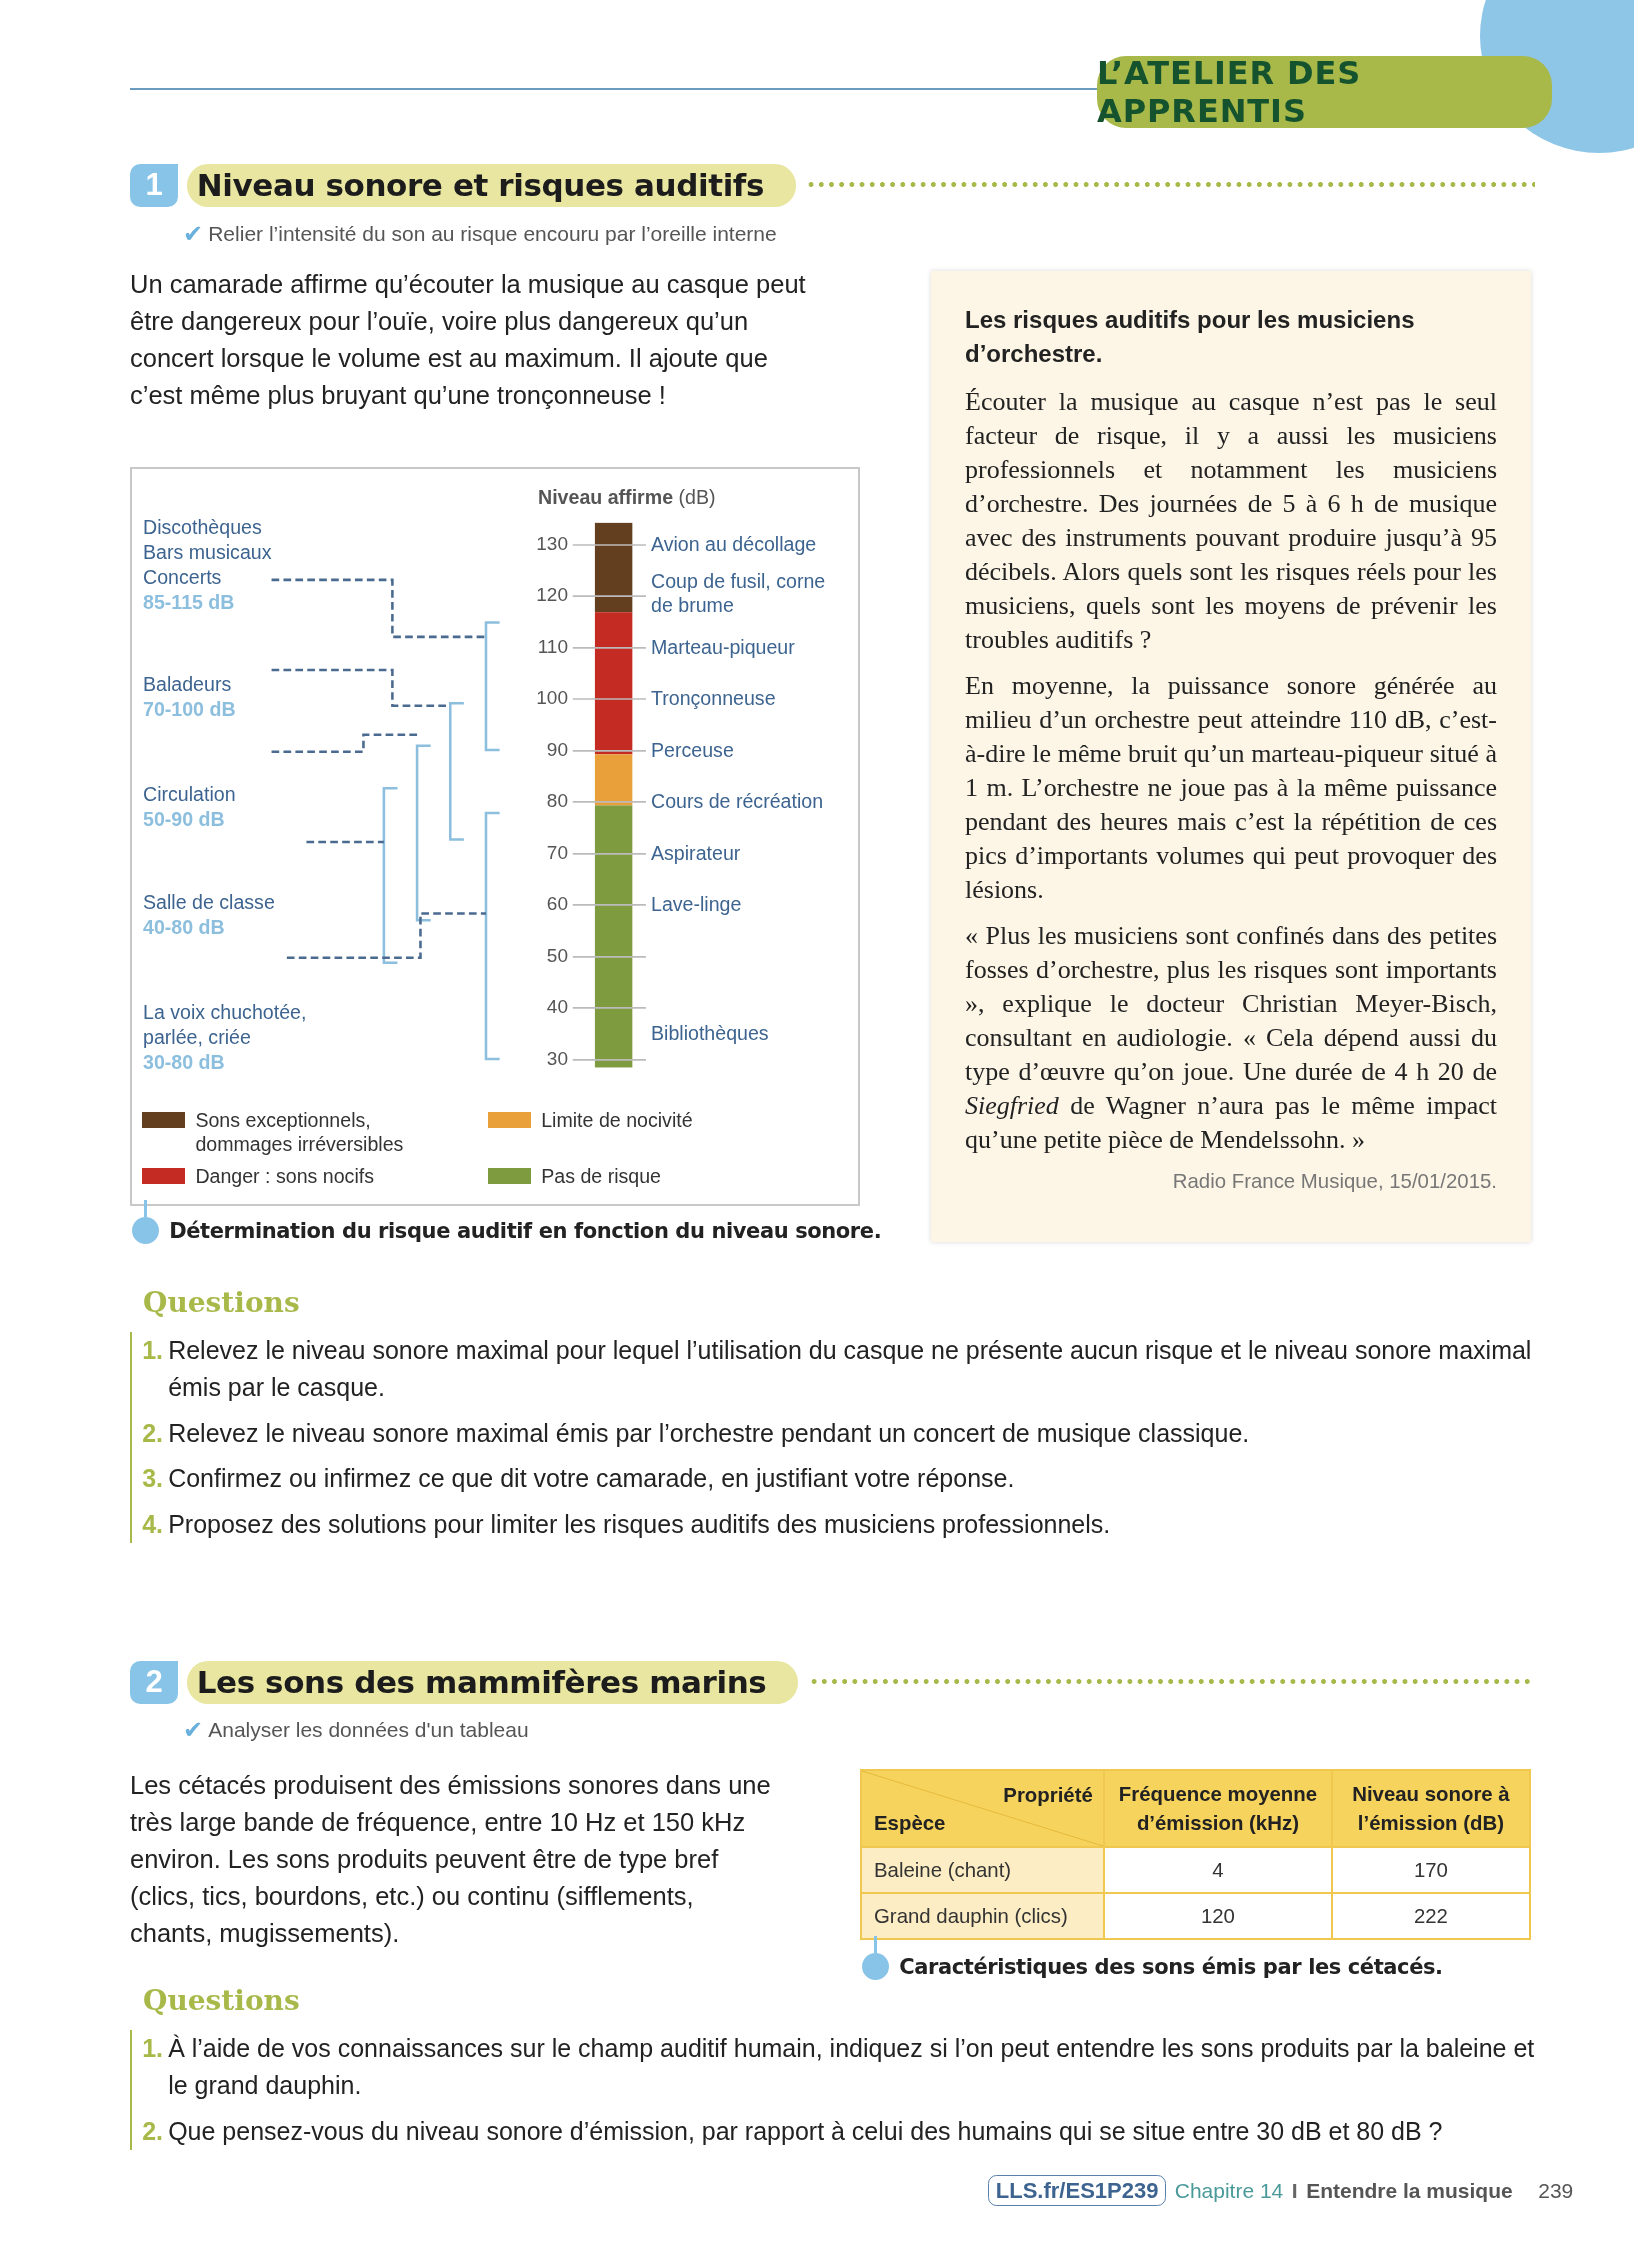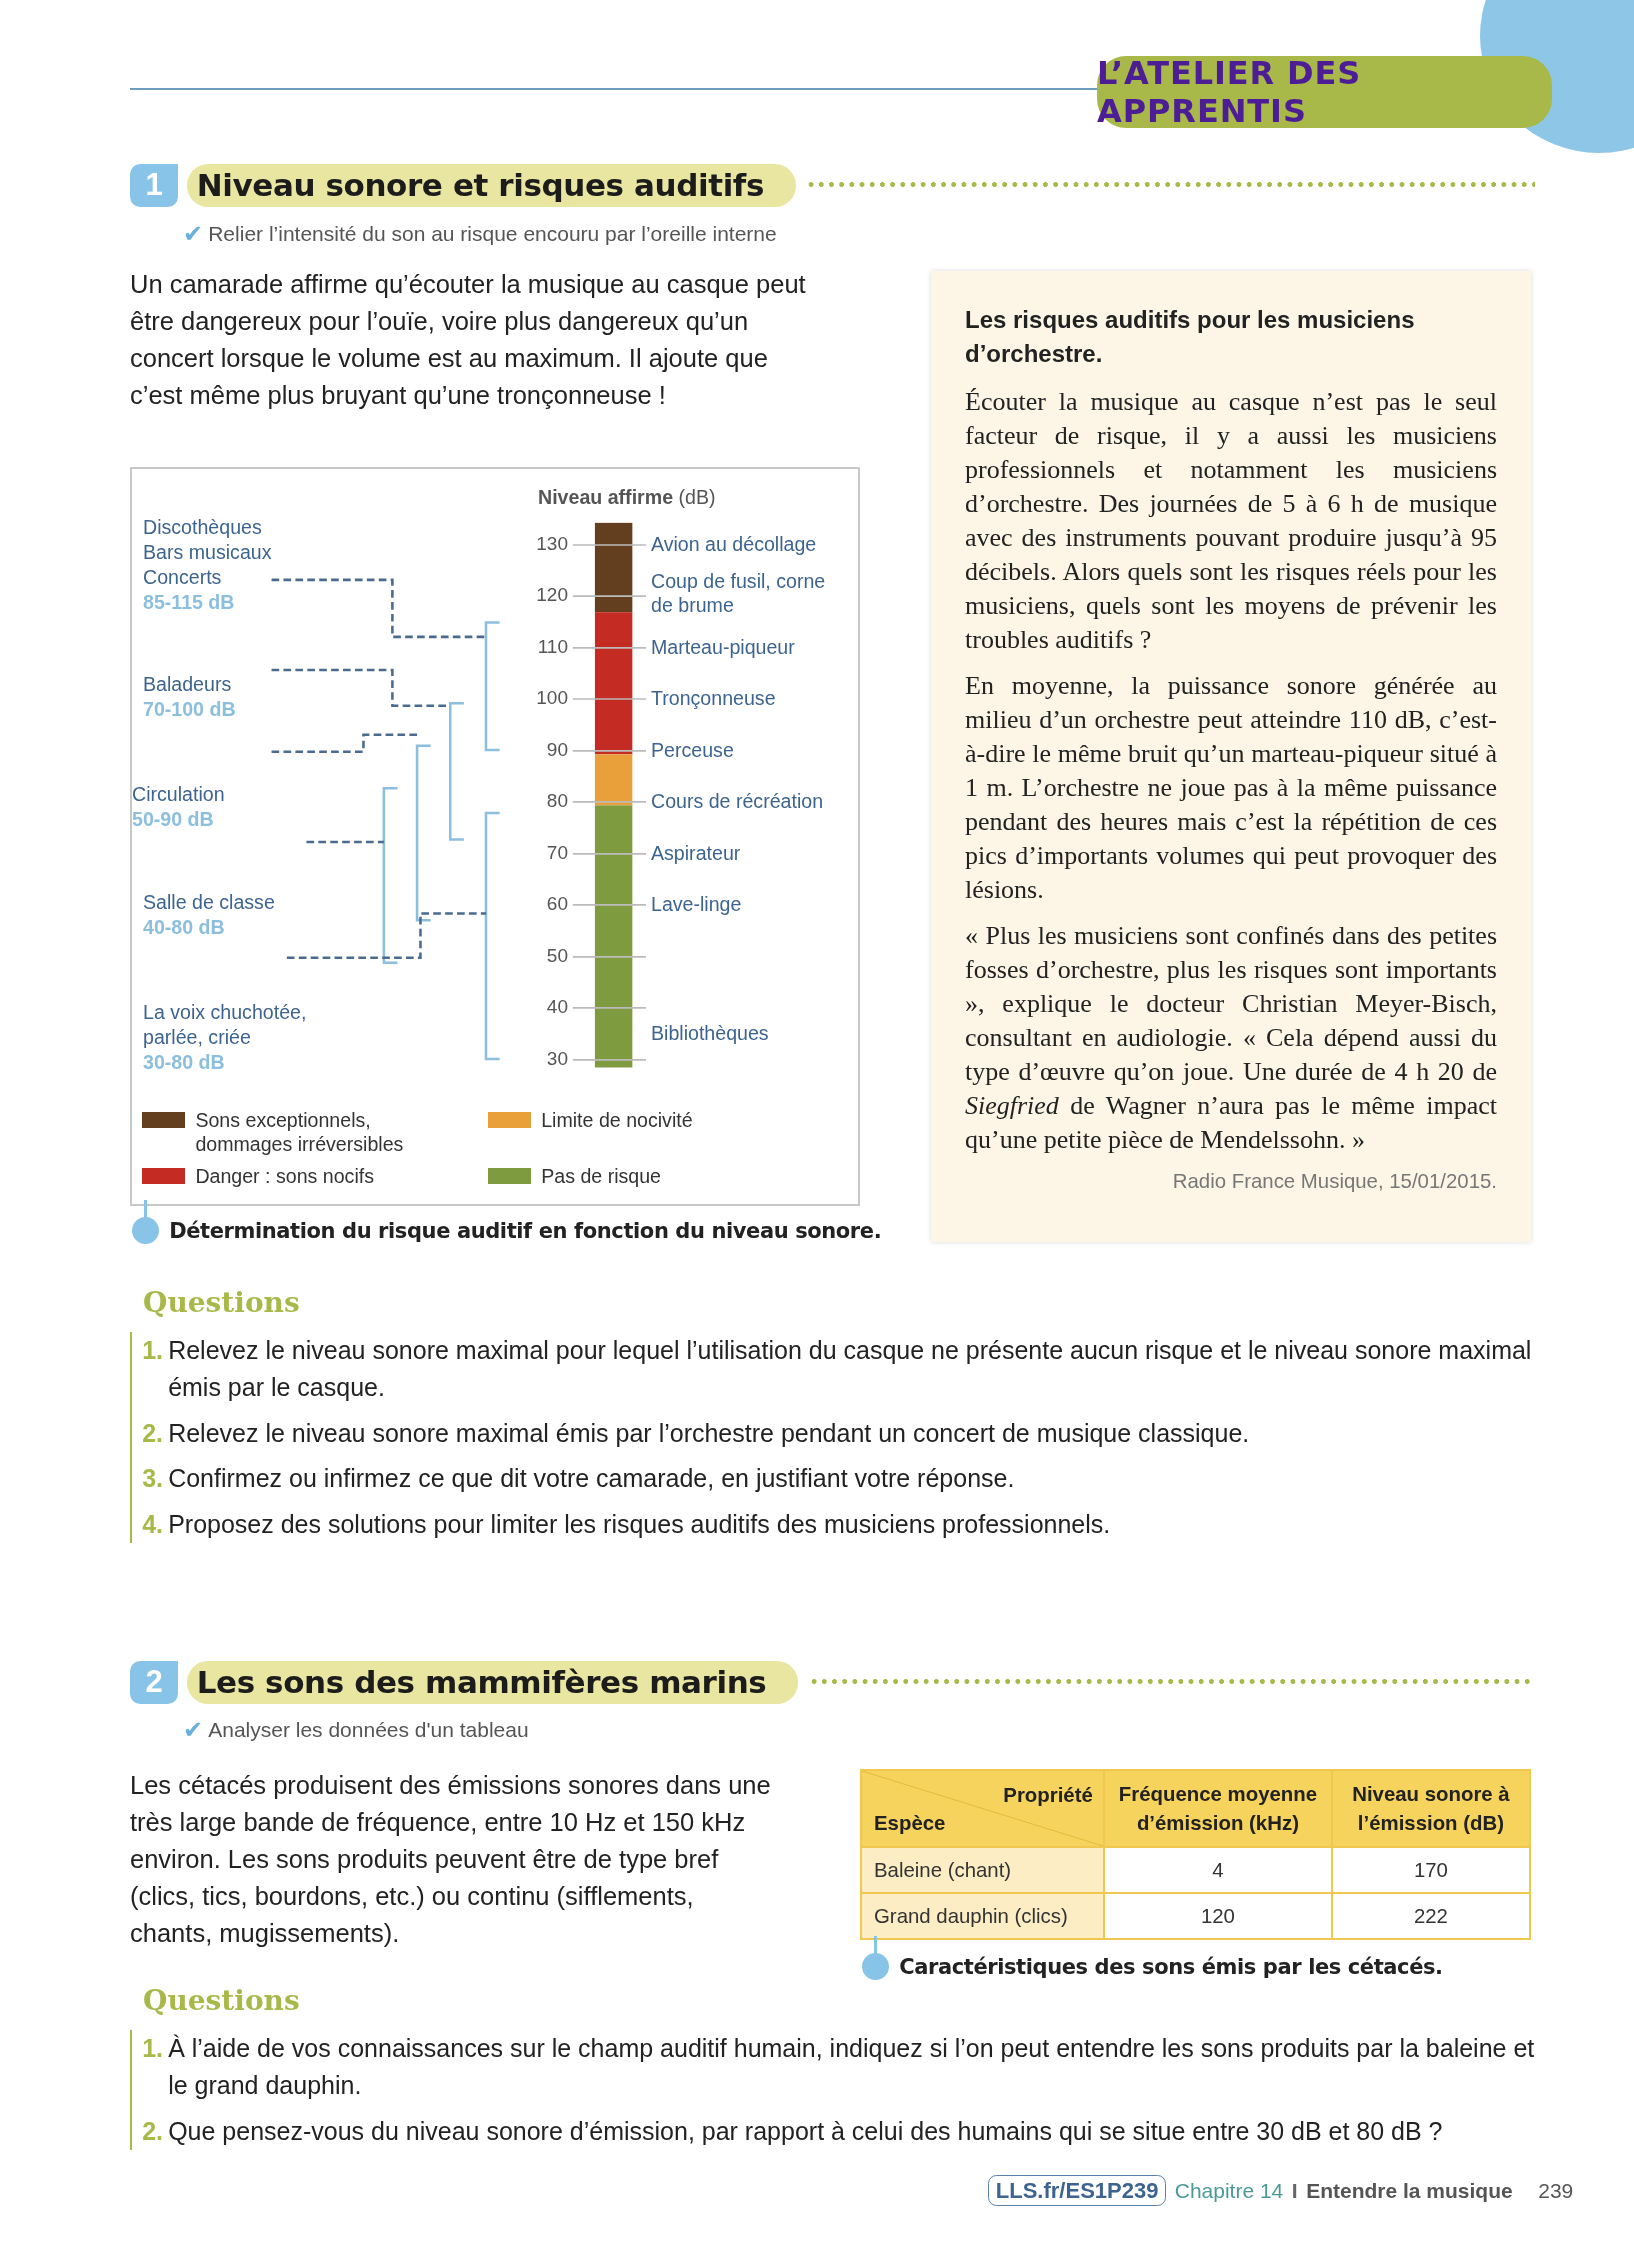--- a/index.html
+++ b/index.html
@@ -1,21 +1,21 @@
 <!DOCTYPE html>
 <html style="font-size:13.6px"><head>
 <meta charset="utf-8">
 <style>
   * { box-sizing: border-box; margin: 0; padding: 0; }
   html, body { width: 1635px; height: 2261px; background: #ffffff; overflow: hidden; }
   body { position: relative; font-family: "Liberation Sans", sans-serif; color: #2b2b2b; }
 
   .corner-circle { position: absolute; left: 1480px; top: -81px; width: 238px; height: 234px; border-radius: 50%; background: #8ec6e8; }
   .top-line { position: absolute; left: 130px; top: 88px; width: 971px; height: 1.7px; background: #6a9cc0; }
-  .atelier-badge { position: absolute; left: 1097px; top: 56px; width: 455px; height: 72px; border-radius: 29px; background: #a8b94a; color: #4c1d95; font-family: "DejaVu Sans", sans-serif; font-size: 32px; font-weight: bold; display: flex; align-items: center; justify-content: center; letter-spacing: 0.9px; }
+  .atelier-badge { position: absolute; left: 1097px; top: 56px; width: 455px; height: 72px; border-radius: 29px; background: #a8b94a; color: #14532d; font-family: "DejaVu Sans", sans-serif; font-size: 32px; font-weight: bold; display: flex; align-items: center; justify-content: center; letter-spacing: 0.9px; }
 
   .ex-header { position: absolute; left: 130px; height: 44px; width: 1405px; display: flex; align-items: center; }
   .ex-num { width: 48px; height: 43px; background: #88c4e8; color: #fff; font-size: 31px; font-weight: bold; display: flex; align-items: center; justify-content: center; border-radius: 10.2px 0 10.2px 10.2px; }
   .ex-title { margin-left: 8.5px; background: #e8e6a0; height: 43px; border-radius: 21px; padding: 0 32px 0 10.2px; display: flex; align-items: center; font-family: "DejaVu Sans", sans-serif; font-size: 31px; font-weight: bold; color: #1c1c1c; letter-spacing: -0.4px; }
   .ex-dots { flex: 1; margin-left: 10.2px; height: 5.1px; background-image: radial-gradient(circle, #a8b94a 2.2px, transparent 2.6px); background-size: 10.2px 5.1px; background-repeat: repeat-x; }
 
   .objective { position: absolute; left: 183px; font-size: 21px; color: #555; display: flex; align-items: center; gap: 5.1px; }
   .objective .check { color: #6ab0dc; font-size: 24px; }
 
   .intro { position: absolute; left: 130px; font-size: 25.5px; line-height: 37px; color: #222; }
@@ -132,21 +132,21 @@
   <div class="src-label" style="left:11px; top:46px;">
     <div>Discothèques</div>
     <div>Bars musicaux</div>
     <div>Concerts</div>
     <div class="src-range">85-115 dB</div>
   </div>
   <div class="src-label" style="left:11px; top:203px;">
     <div>Baladeurs</div>
     <div class="src-range">70-100 dB</div>
   </div>
-  <div class="src-label" style="left:0; top:313px;">
+  <div class="src-label" style="left:11px; top:313px;">
     <div>Circulation</div>
     <div class="src-range">50-90 dB</div>
   </div>
   <div class="src-label" style="left:11px; top:421px;">
     <div>Salle de classe</div>
     <div class="src-range">40-80 dB</div>
   </div>
   <div class="src-label" style="left:11px; top:531px;">
     <div>La voix chuchotée,</div>
     <div>parlée, criée</div>

